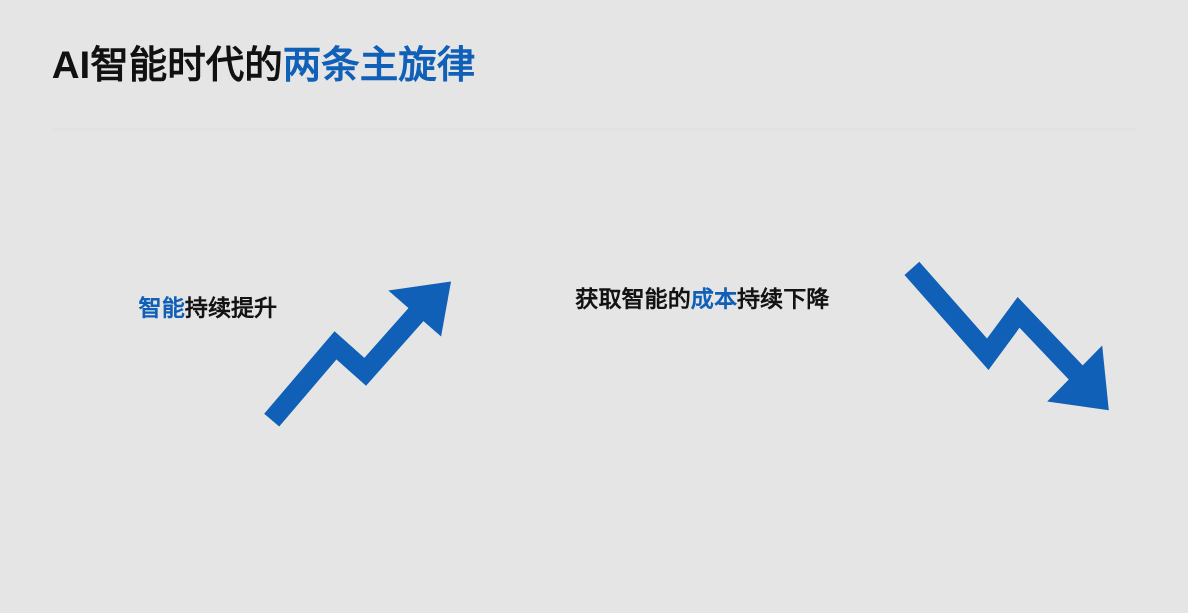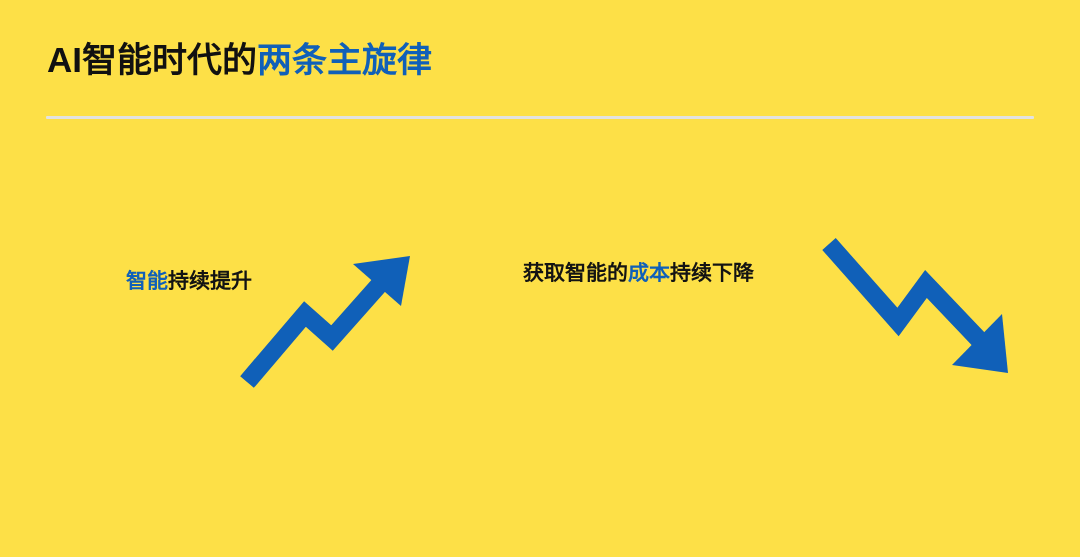--- a/index.html
+++ b/index.html
@@ -9,21 +9,21 @@
     background: #ffffff;
   }
   body {
     font-family: "Liberation Sans", "DejaVu Sans", sans-serif;
     -webkit-font-smoothing: antialiased;
   }
   .slide {
     position: relative;
     width: 1080px;
     height: 557px;
-    background: #fde047;
+    background: #e5e5e5;
     overflow: hidden;
   }
 
   
   .title {
     position: absolute;
     left: 47px;
     top: 38px;
     font-size: 35px;
     font-weight: bold;

